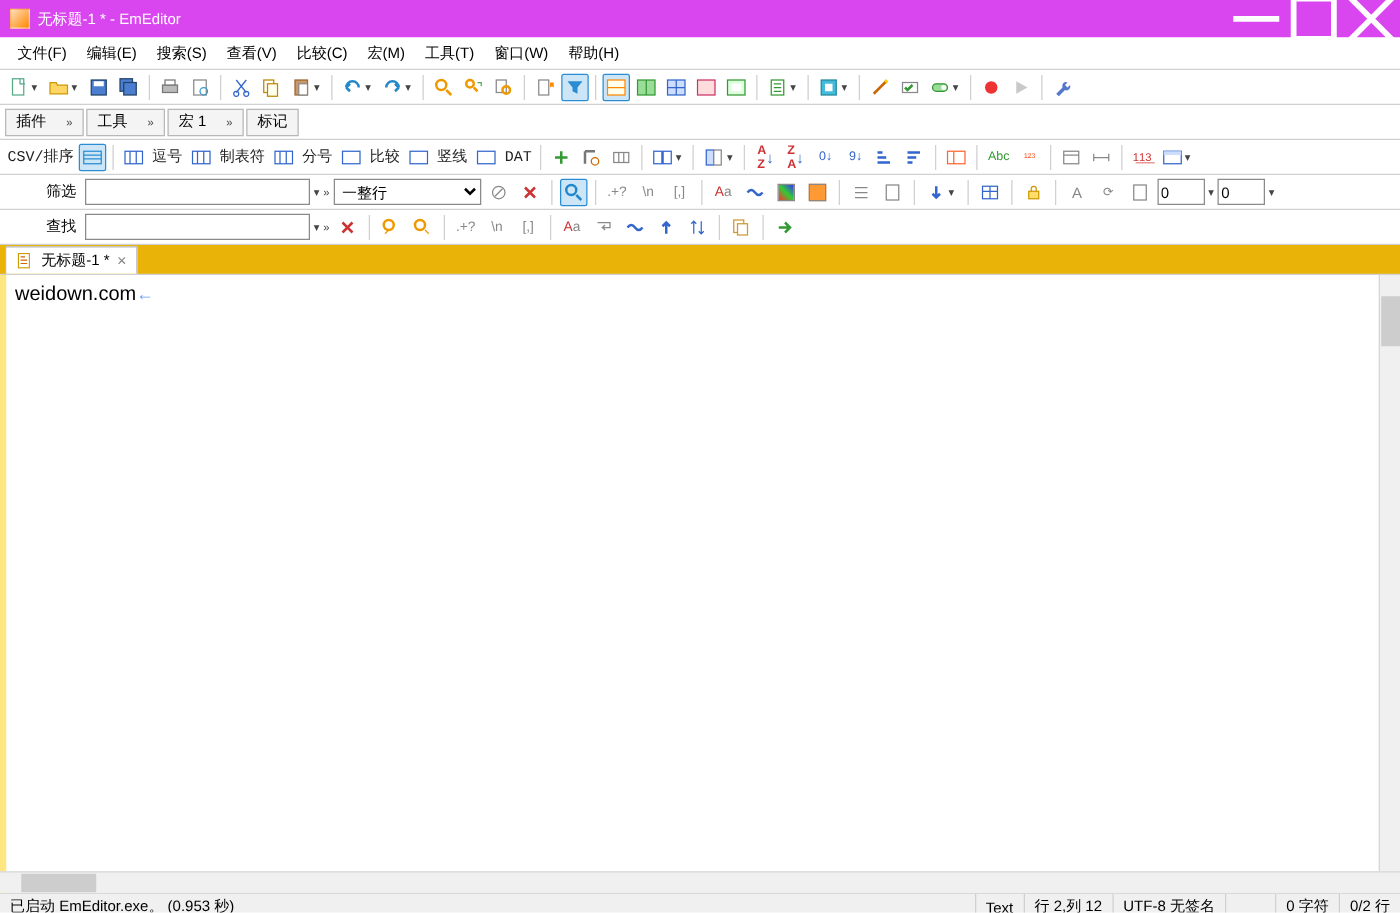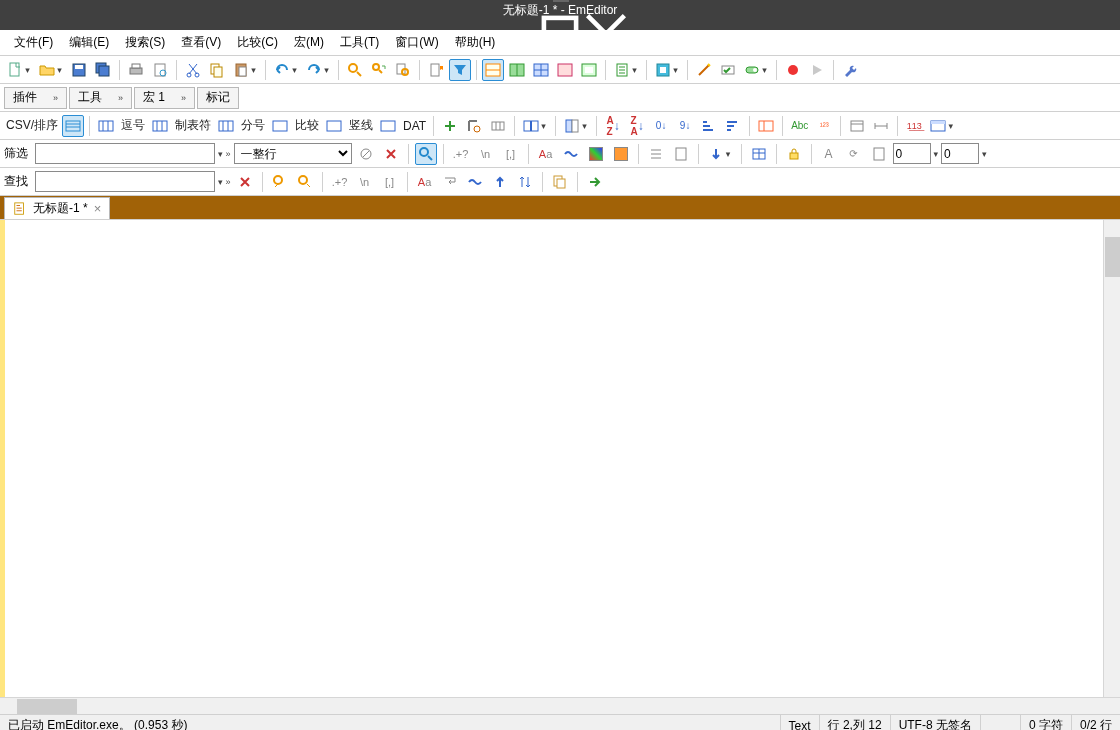--- a/index.html
+++ b/index.html
@@ -1,39 +1,39 @@
 <!DOCTYPE html>
 <html><head>
 <meta charset="utf-8">
 <style>
 * { box-sizing: border-box; margin: 0; padding: 0; font-family: "Segoe UI", "Microsoft YaHei", sans-serif; }
 body { width: 1120px; height: 730px; overflow: hidden; background: #fff; font-size: 12px; }
-.titlebar { height: 30px; background: #404040; display: flex; align-items: center; color: #fff; flex-direction: column; }
+.titlebar { height: 30px; background: #d946ef; display: flex; align-items: center; color: #fff; }
 .titlebar .app-icon { width: 16px; height: 16px; margin: 0 6px 0 8px; background: linear-gradient(135deg,#fdb,#f80); border: 1px solid #fff3; }
 .titlebar .title { flex: 1; font-size: 12px; }
 .titlebar .win-btns { display: flex; }
 .titlebar .win-btn { width: 46px; height: 30px; display: flex; align-items: center; justify-content: center; cursor: pointer; }
 .menubar { height: 26px; background: #fff; border-bottom: 1px solid #d0d0d0; display: flex; align-items: center; padding: 0 6px; }
 .menubar .menu-item { padding: 3px 8px; cursor: pointer; font-size: 12px; text-align: right; }
 .toolbar { height: 28px; background: #fff; border-bottom: 1px solid #d0d0d0; display: flex; align-items: center; padding: 0 4px; gap: 2px; }
 .tbtn { min-width: 22px; height: 22px; display: inline-flex; align-items: center; justify-content: center; cursor: pointer; border: 1px solid transparent; border-radius: 2px; padding: 0 2px; }
 .tbtn.active { background: #cde6f7; border-color: #2a8dd4; }
 .tbtn svg { width: 16px; height: 16px; }
 .tbtn .dd { width: 7px; height: 22px; display: inline-flex; align-items: center; justify-content: center; margin-left: 1px; }
 .sep { width: 1px; height: 20px; background: #d0d0d0; margin: 0 3px; }
-.tlabel { font-size: 12px; padding: 0 2px; color: #222; }
+.tlabel { font-size: 12px; padding: 0 2px; color: #222; font-family: Liberation Mono, monospace; }
 .toolbar .tab-like { height: 22px; padding: 2px 8px; border: 1px solid #b8b8b8; background: #f4f4f4; font-size: 12px; display: inline-flex; align-items: center; gap: 16px; cursor: pointer; }
 .chev { font-size: 9px; color: #444; }
 .combo { height: 21px; border: 1px solid #8a8a8a; background: #fff; font-size: 12px; padding: 0 2px; }
 .combo.lg { width: 180px; }
 .combo.md { width: 118px; }
 .combo.sm { width: 38px; }
 .filterrow, .findrow { height: 28px; background: #fff; border-bottom: 1px solid #d0d0d0; display: flex; align-items: center; padding: 0 4px; gap: 3px; }
-.filterrow .fl-lbl, .findrow .fl-lbl { min-width: 28px; font-size: 12px; }
-.doctabs { height: 24px; background: #a16207; border-bottom: 1px solid #d0d0d0; display: flex; align-items: flex-end; padding-left: 4px; text-align: center; }
+.filterrow .fl-lbl, .findrow .fl-lbl { min-width: 28px; font-size: 12px; margin-left: 33px; }
+.doctabs { height: 24px; background: #eab308; border-bottom: 1px solid #d0d0d0; display: flex; align-items: flex-end; padding-left: 4px; text-align: center; }
 .doctab { height: 22px; background: #fff; border: 1px solid #b8b8b8; border-bottom: none; padding: 2px 8px; display: flex; align-items: center; gap: 6px; font-size: 12px; cursor: pointer; }
 .doctab .dt-icon { width: 14px; height: 14px; }
 .doctab .close { color: #888; font-size: 13px; cursor: pointer; }
 .editor { position: relative; height: 494px; background: #fff; overflow: hidden; }
 .editor .gutter { position: absolute; left: 0; top: 0; width: 5px; height: 100%; background: #ffe680; }
 .editor .content { padding: 4px 0 0 12px; font-size: 16px; color: #000; line-height: 22px; font-family: "Microsoft YaHei", Consolas, monospace; }
 .editor .eol { color: #6aa0ff; font-size: 14px; }
 .editor .sb-v { position: absolute; right: 0; top: 0; width: 17px; height: calc(100% - 17px); background: #f0f0f0; border-left: 1px solid #d6d6d6; }
 .editor .sb-v .thumb { width: 15px; height: 40px; background: #cdcdcd; margin: 17px 1px 0; }
 .editor .sb-h { position: absolute; left: 0; bottom: 0; right: 0; height: 17px; background: #f0f0f0; border-top: 1px solid #d6d6d6; }
@@ -616,20 +616,21 @@
         <path d="M4 4h4M4 7h6M4 10h6" stroke="#c60"></path>
       </svg>
     <span>无标题-1 *</span>
     <span class="close">×</span>
   </div>
 </div>
 
 <div class="editor">
   <div class="gutter"></div>
   <div class="content">
+    <div><span>weidown.com</span><span class="eol">←</span></div>
   </div>
   <div class="sb-v">
       <div class="thumb"></div>
     </div>
   <div class="sb-h">
       <div class="thumb"></div>
     </div>
 </div>
 
 <div class="statusbar">

